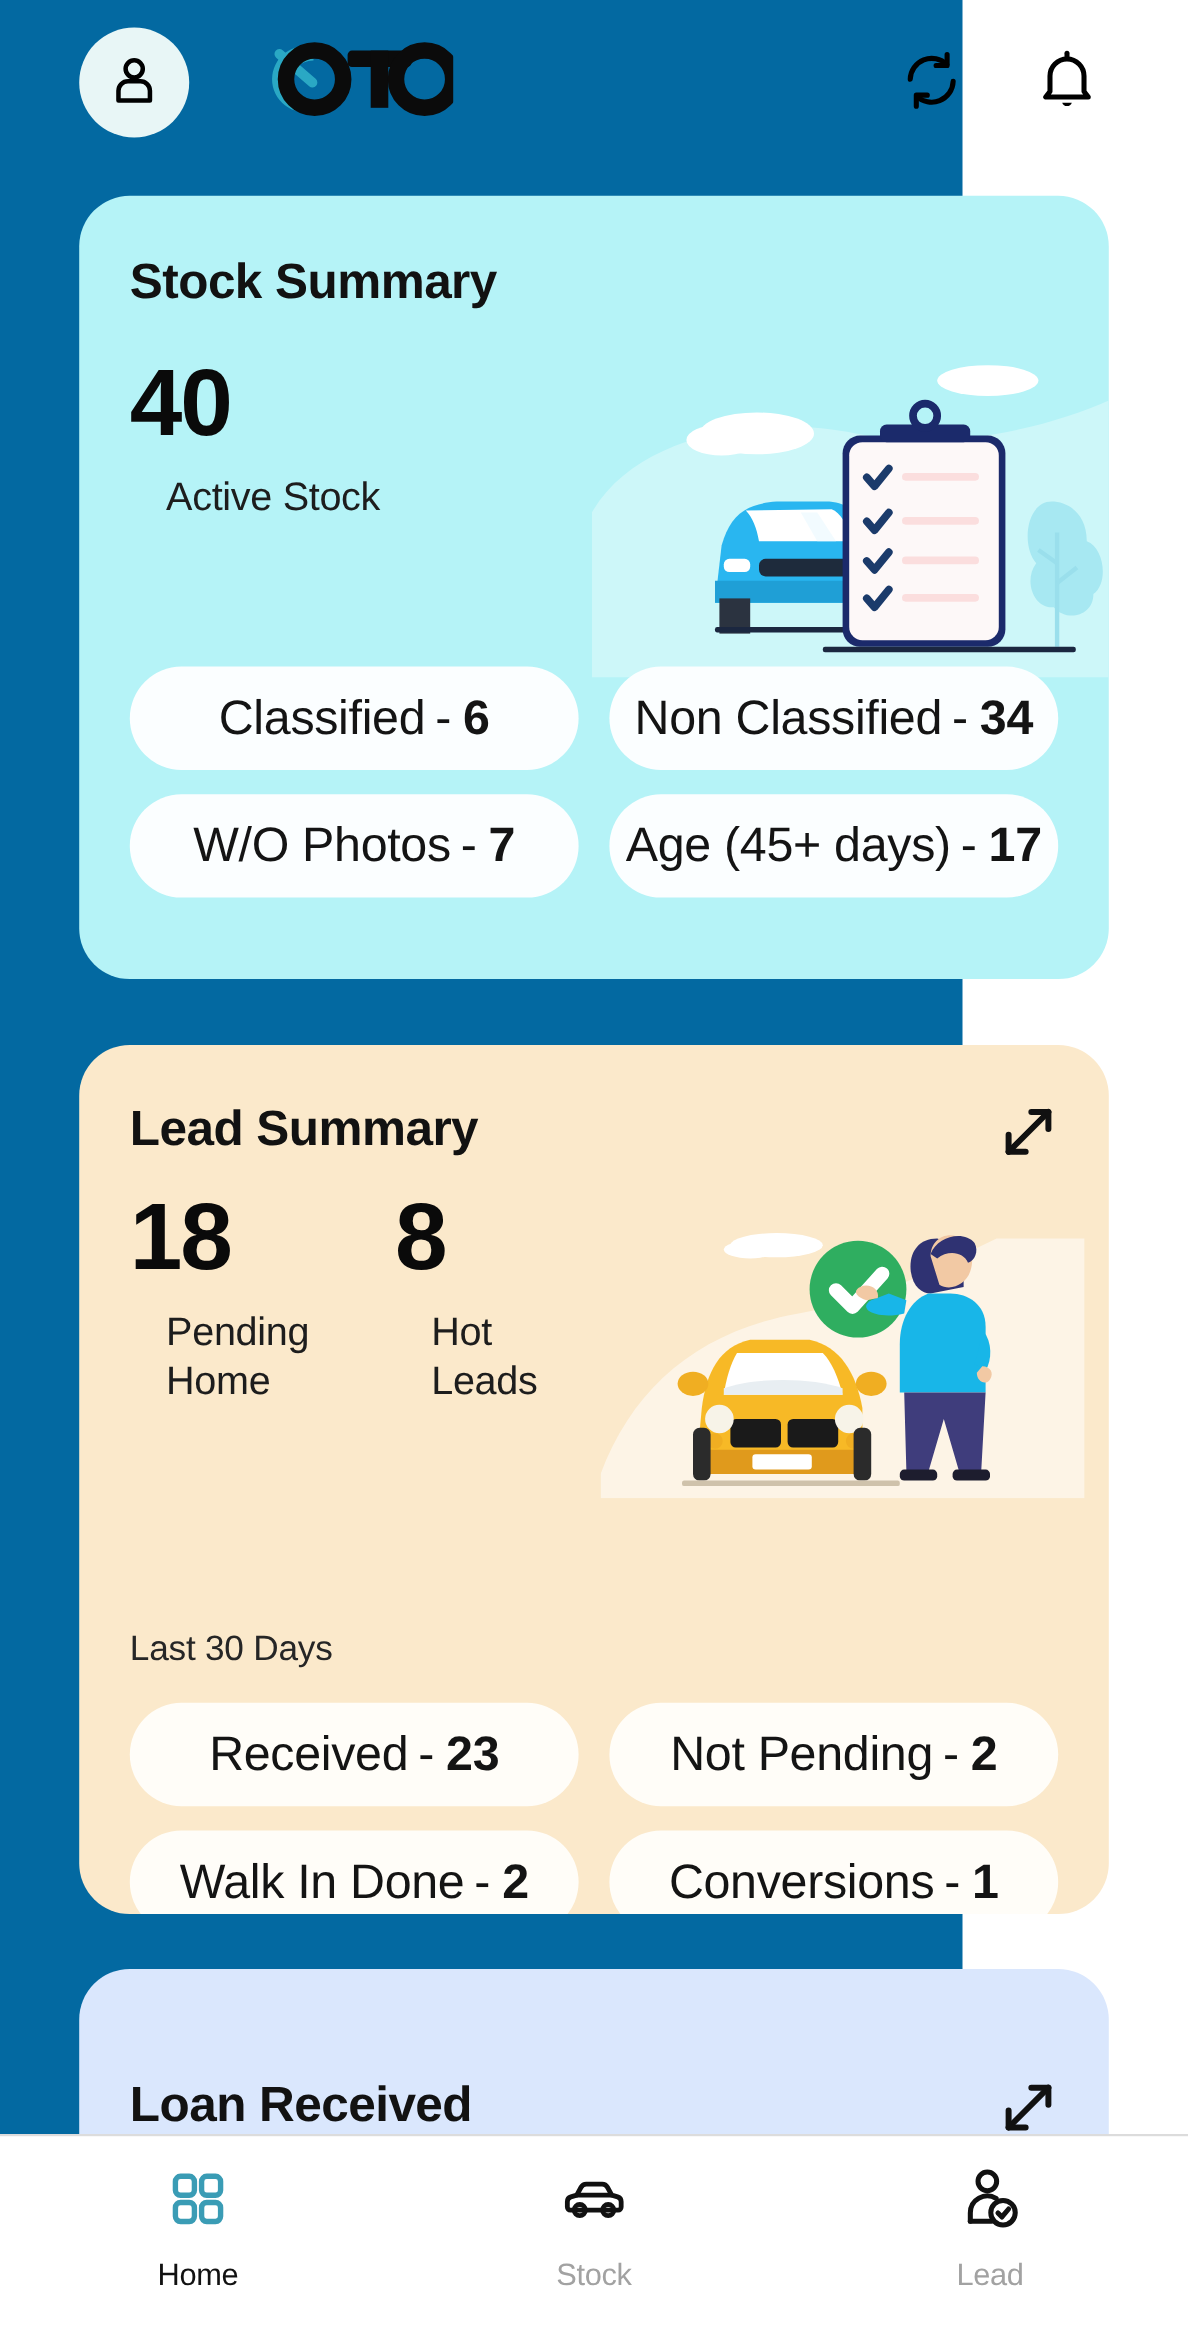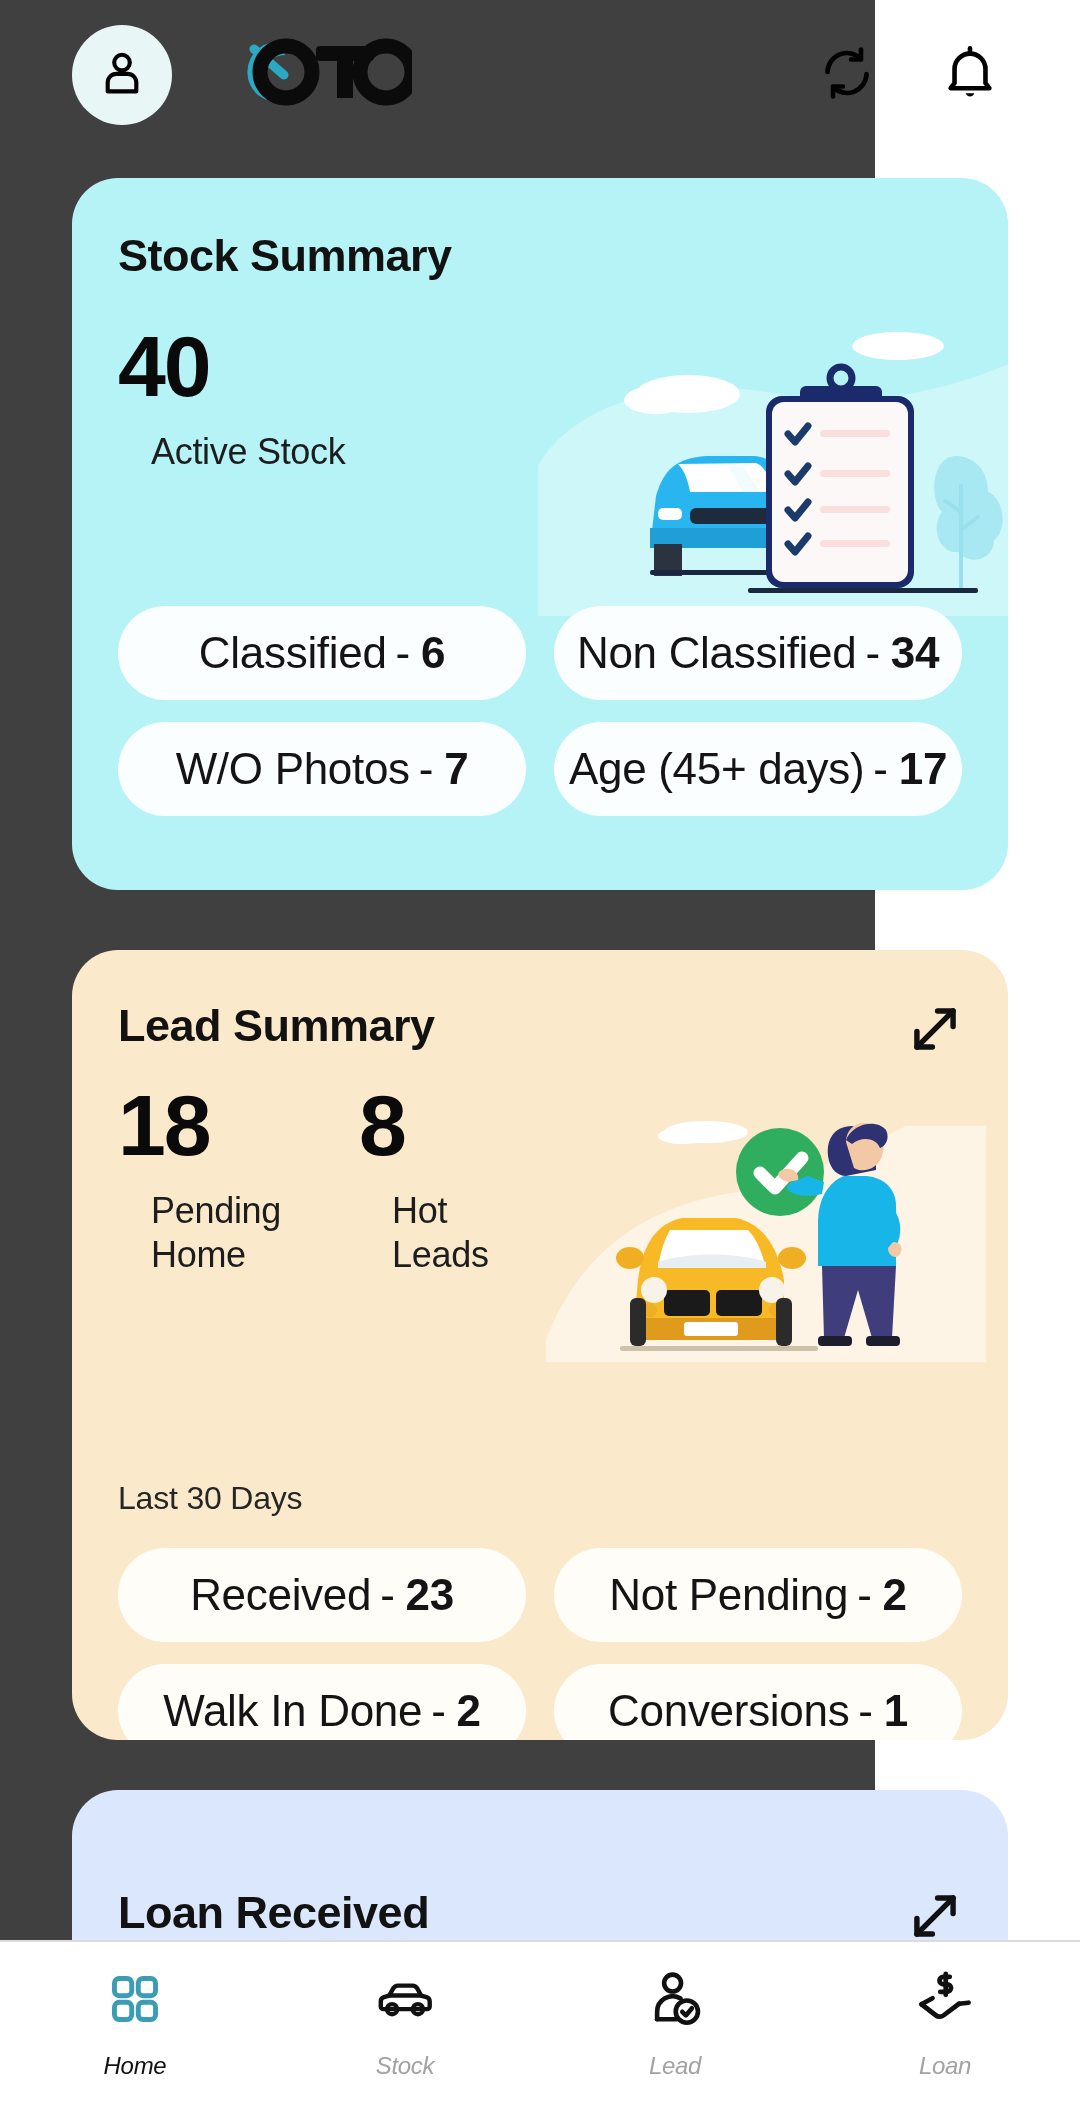--- a/index.html
+++ b/index.html
@@ -2,21 +2,21 @@
 <html><head>
 <meta charset="utf-8">
 <style>
   * { margin:0; padding:0; box-sizing:border-box; }
   html, body {
     width:1080px; height:2120px;
     background:#ffffff;
     font-family:"Liberation Sans", sans-serif;
     overflow:hidden;
   }
-  .phone { position:relative; width:875px; height:2120px; background:#404040; }
+  .phone { position:relative; width:875px; height:2120px; background:#0369a1; }
 
   
   .header {
     position:absolute; top:0; left:0; width:1080px; height:150px;
     display:flex; align-items:center;
   }
   .avatar-btn {
     position:absolute; left:72px; top:25px;
     width:100px; height:100px; border-radius:50%;
     background:#e8f6f6; display:flex; align-items:center; justify-content:center;
@@ -92,21 +92,21 @@
   
   .bottomnav {
     position:absolute; left:0; bottom:0; width:1080px; height:180px;
     background:#ffffff; border-top:2px solid #dcdcdc;
     display:flex; align-items:flex-start; padding-top:28px;
   }
   .nav-item {
     flex:1; display:flex; flex-direction:column; align-items:center; gap:24px;
   }
   .nav-icon { width:62px; height:58px; display:flex; align-items:center; justify-content:center; }
-  .nav-lbl { font-size:24px; letter-spacing:-0.3px; color:#a2a2a2;font-style:italic; }
+  .nav-lbl { font-size:28px; letter-spacing:-0.3px; color:#a2a2a2; }
   .nav-item.active .nav-lbl { color:#111; }
 </style>
 </head>
 <body>
 
 <div class="phone">
 
   <div class="header">
 
     <div class="avatar-btn">
@@ -357,27 +357,15 @@
           <circle cx="11" cy="5.4" r="3.5"></circle>
           <path d="M4.6 20.4v-3.1a6.4 6.4 0 0 1 9.7-5.5"></path>
           <path d="M4.6 20.4h8"></path>
           <circle cx="16.9" cy="17.2" r="4.6"></circle>
           <polyline points="15,17.3 16.5,18.8 19,15.8"></polyline>
         </svg>
       </span>
       <span class="nav-lbl">Lead</span>
     </div>
 
-    <div class="nav-item">
-      <span class="nav-icon">
-        <svg width="60" height="56" viewBox="0 0 24 22" fill="none" stroke="#111" stroke-width="1.9" stroke-linecap="round" stroke-linejoin="round">
-          <path d="M13.9 2.1h-2.6a1.5 1.5 0 0 0 0 3h1.6a1.5 1.5 0 0 1 0 3h-2.8"></path>
-          <line x1="12.3" y1="0.9" x2="12.3" y2="9.3"></line>
-          <path d="M2.6 13.1l5.7 4.4a2.6 2.6 0 0 0 3.2 0l6.1-4.6"></path>
-          <path d="M2.6 13.1l4.4-2.4"></path>
-          <path d="M21.4 12.5l-3.8.4"></path>
-        </svg>
-      </span>
-      <span class="nav-lbl">Loan</span>
-    </div>
   </div>
 
 </div>
 
 </body></html>

